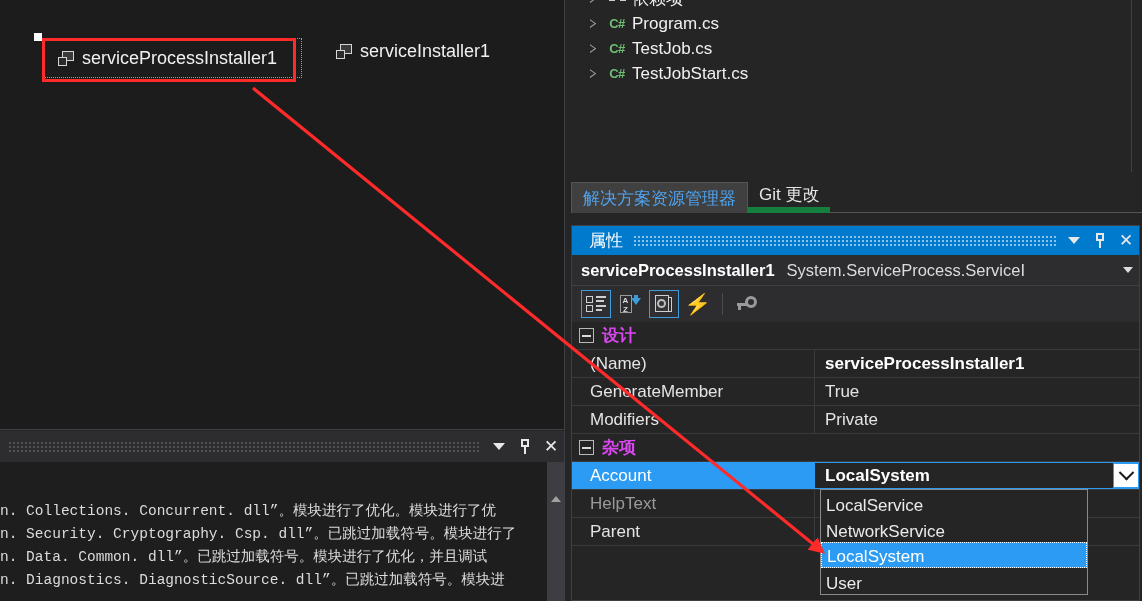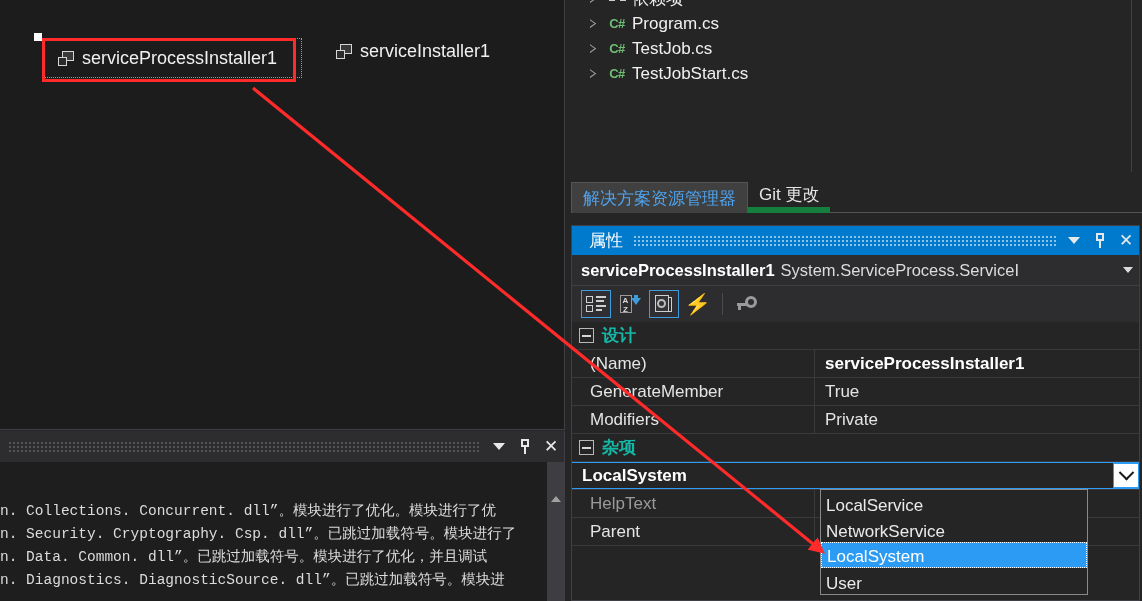--- a/index.html
+++ b/index.html
@@ -355,21 +355,21 @@
   }
   #prop-object-name {
     font-size: 16.5px;
     font-weight: bold;
     color: #ffffff;
     white-space: nowrap;
   }
   #prop-object-type {
     font-size: 16.5px;
     color: #dcdcdc;
-    margin-left: 6px;
+    margin-left: 12px;
     white-space: nowrap;
     overflow: hidden;
     flex: 1 1 auto;
   }
   #prop-object-dropdown {
     width: 22px;
     flex: 0 0 auto;
     display: flex;
     align-items: center;
     justify-content: center;
@@ -512,21 +512,21 @@
   .cat-toggle::after {
     content: "";
     position: absolute;
     left: 2px; top: 6px;
     width: 9px; height: 1.5px;
     background: #d8d8d8;
   }
   .cat-label {
     font-size: 17px;
     font-weight: bold;
-    color: #14b8a6;
+    color: #d946ef;
   }
   .prop-row {
     display: flex;
     height: 27px;
     align-items: stretch;
     border-bottom: 1px solid #3a3a3c;
   }
   .prop-name {
     width: 243px;
     flex: 0 0 auto;
@@ -796,20 +796,21 @@
         <div class="prop-row">
           <span class="prop-name">Modifiers</span>
           <span class="prop-value">Private</span>
         </div>
 
         <div class="cat-row">
           <span class="cat-toggle"></span>
           <span class="cat-label">杂项</span>
         </div>
         <div class="prop-row" style="position:relative">
+          <span class="prop-name selected">Account</span>
           <span class="prop-value editing">
             <span>LocalSystem</span>
             <span id="value-dropdown-button">
               <span class="chev"></span>
             </span>
           </span>
 
           <div id="account-dropdown-list">
             <div class="dd-option">
               <span>LocalService</span>

